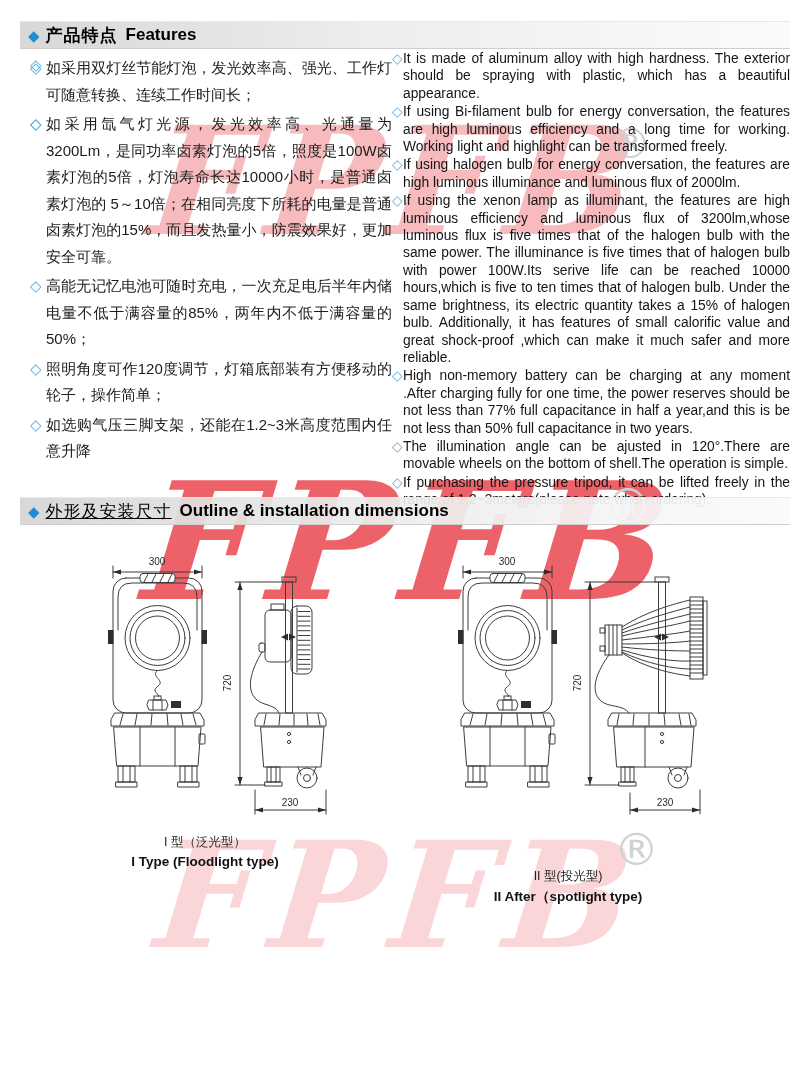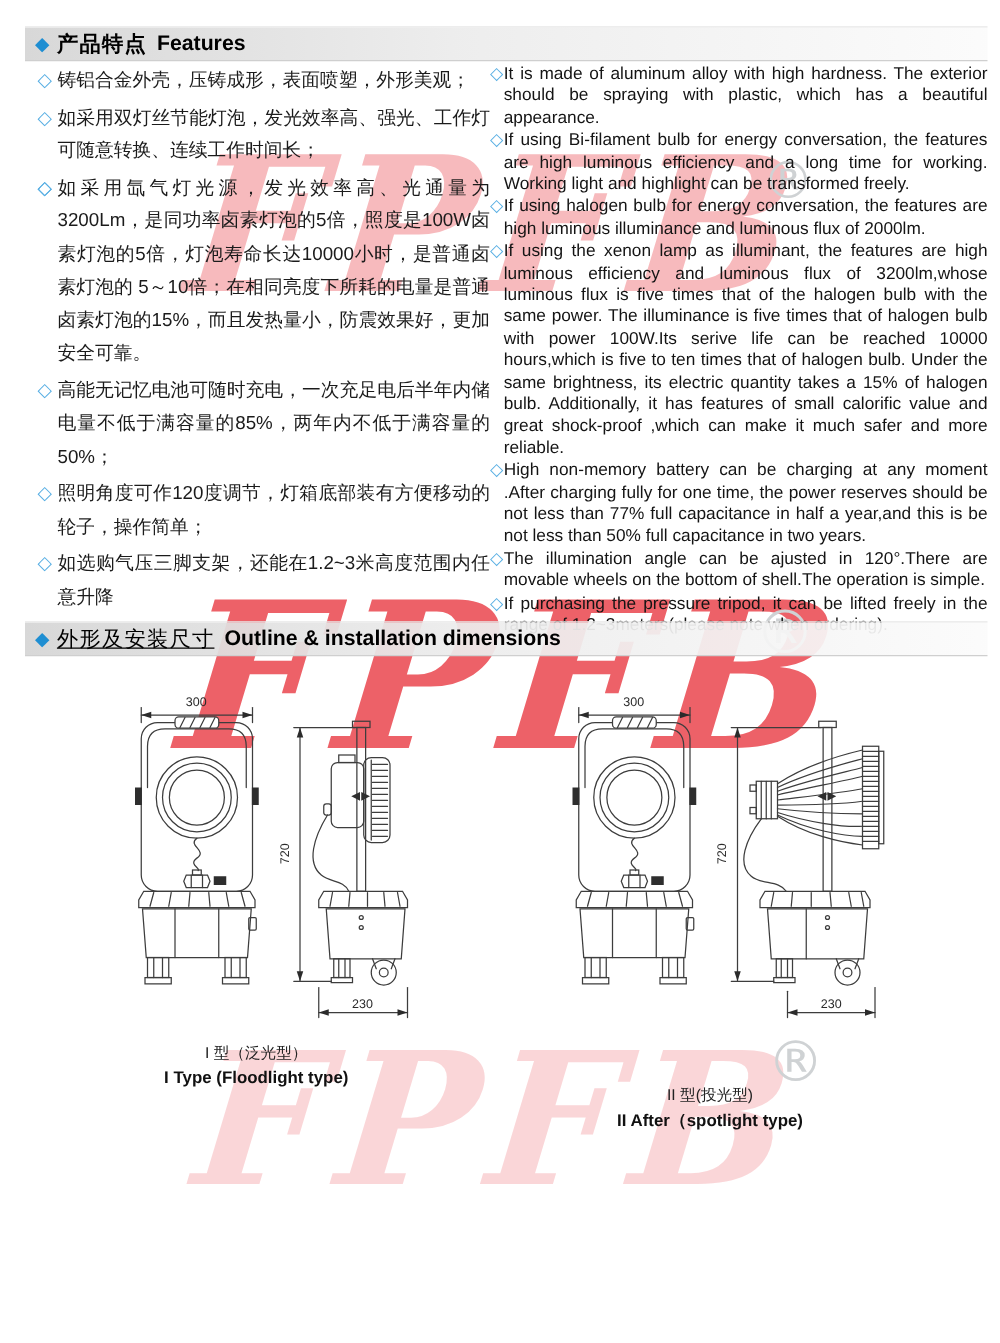--- a/index.html
+++ b/index.html
@@ -64,21 +64,21 @@
 
   <div class="band band-1">
     <span class="dm">◆</span>
     <span class="zh">产品特点</span>
     <span class="en">Features</span>
   </div>
 
   <div class="col-zh">
     <div class="item">
       <span class="mk">◇</span>
-      <span>铸铝合金外壳，压铸成形，表面喷塑，外形美观；</span></div>
+      </div>
     <div class="item">
       <span class="mk">◇</span>
       <span>如采用双灯丝节能灯泡，发光效率高、强光、工作灯可随意转换、连续工作时间长；</span></div>
     <div class="item">
       <span class="mk">◇</span>
       </div>
     <div class="item">
       <span class="mk">◇</span>
       <span>如采用氙气灯光源，发光效率高、光通量为3200Lm，是同功率卤素灯泡的5倍，照度是100W卤素灯泡的5倍，灯泡寿命长达10000小时，是普通卤素灯泡的 5～10倍；在相同亮度下所耗的电量是普通卤素灯泡的15%，而且发热量小，防震效果好，更加安全可靠。</span></div>
     <div class="item">

